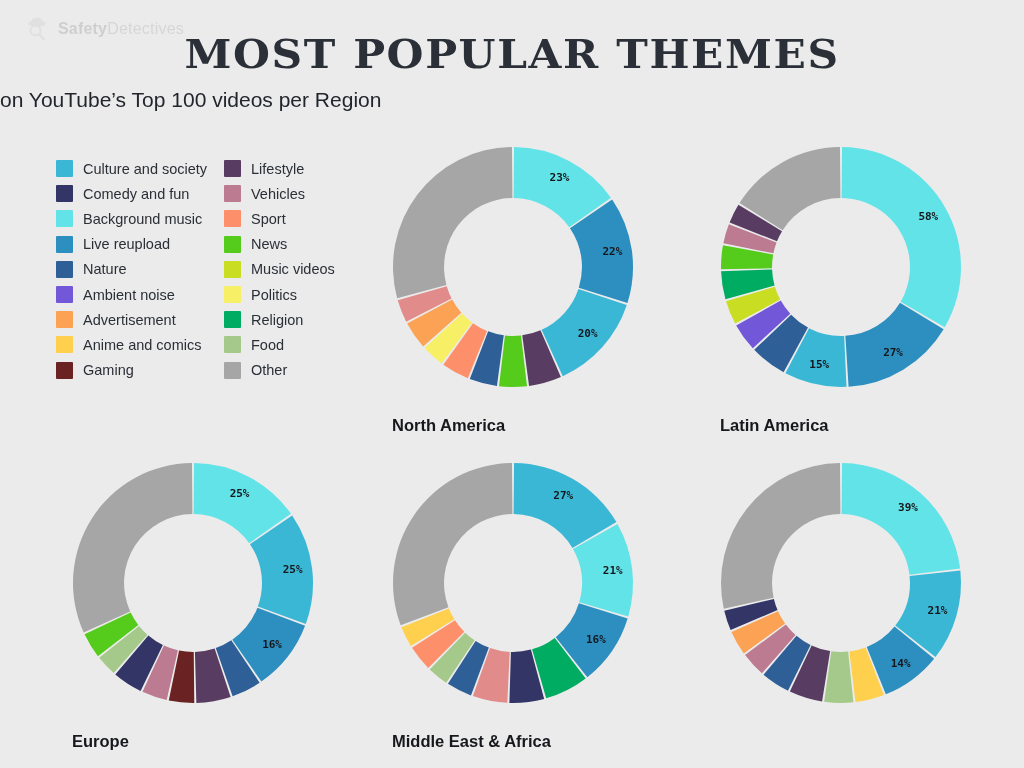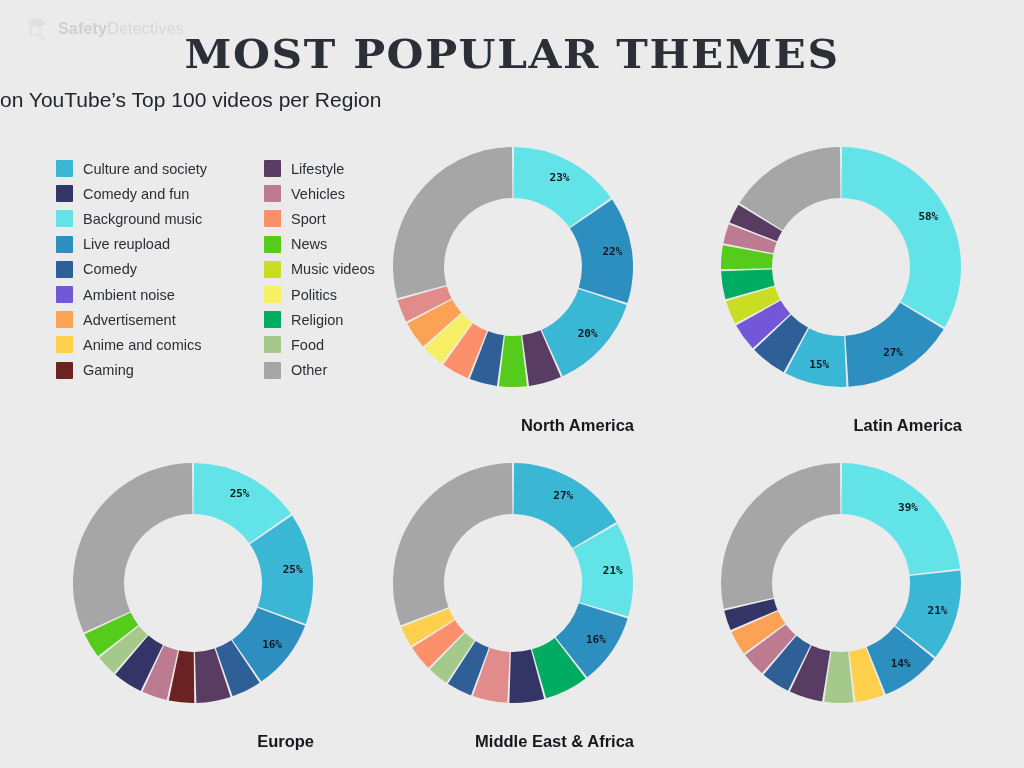--- a/index.html
+++ b/index.html
@@ -30,30 +30,30 @@
     transform:scaleX(1.06);
   }
   #subtitle{
     position:absolute;left:0;top:88px;width:1024px;
     font-size:21px;font-weight:400;color:#22262c;
   }
   
   #legend{
     position:absolute;left:56px;top:156px;
     display:grid;grid-template-columns:168px auto;
-    column-gap:0px;row-gap:0px;gap:40px;
+    column-gap:0px;row-gap:0px;
   }
   .legend-item{display:flex;align-items:center;height:25.2px;}
   .legend-swatch{width:17px;height:17px;flex:0 0 17px;margin-right:10px;border-radius:1px;}
   .legend-label{font-size:14.5px;color:#2b2f36;white-space:nowrap;}
   
   .donut{position:absolute;}
   .donut svg{display:block;overflow:visible;}
   .region-label{
-    position:absolute;text-align:right;width:100%;
+    position:absolute;text-align:left;width:100%;
     font-size:16.5px;font-weight:700;color:#16181c;
   }
   .slice-label{
     font-size:11px;font-weight:700;fill:#14181d;
     font-family:"DejaVu Sans Mono", monospace;
     text-anchor:middle;dominant-baseline:middle;
   }
 </style>
 </head>
 <body>
@@ -88,21 +88,21 @@
       <div class="legend-item">
         <span class="legend-swatch" style="background: rgb(98, 227, 232);"></span>
         <span class="legend-label">Background music</span>
       </div>
       <div class="legend-item">
         <span class="legend-swatch" style="background: rgb(45, 143, 192);"></span>
         <span class="legend-label">Live reupload</span>
       </div>
       <div class="legend-item">
         <span class="legend-swatch" style="background: rgb(46, 95, 151);"></span>
-        <span class="legend-label">Comedy</span>
+        <span class="legend-label">Nature</span>
       </div>
       <div class="legend-item">
         <span class="legend-swatch" style="background: rgb(114, 87, 216);"></span>
         <span class="legend-label">Ambient noise</span>
       </div>
       <div class="legend-item">
         <span class="legend-swatch" style="background: rgb(251, 162, 84);"></span>
         <span class="legend-label">Advertisement</span>
       </div>
       <div class="legend-item">

